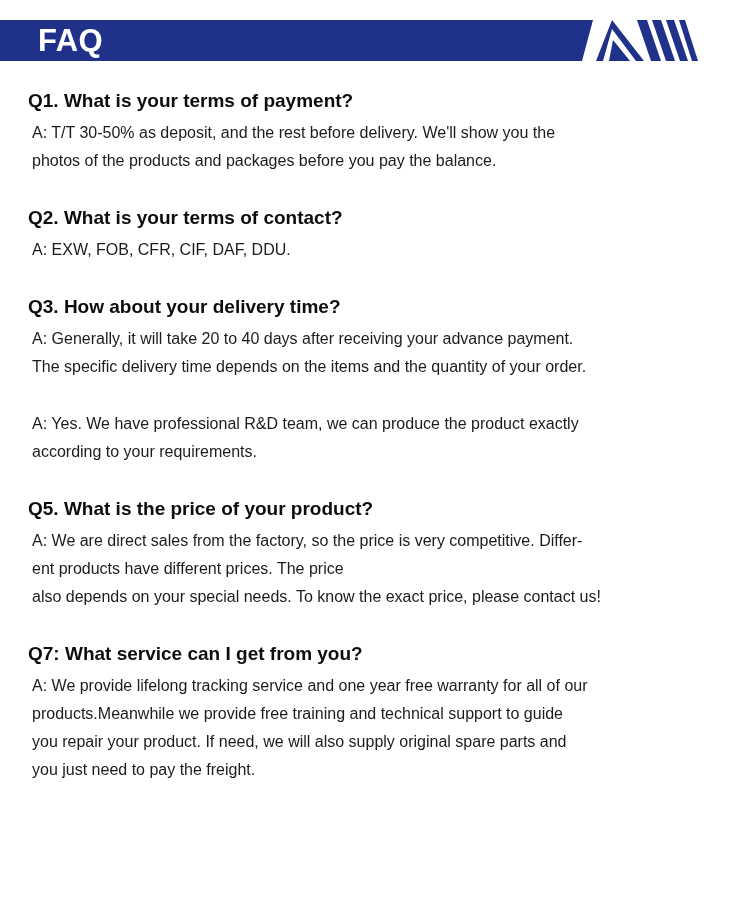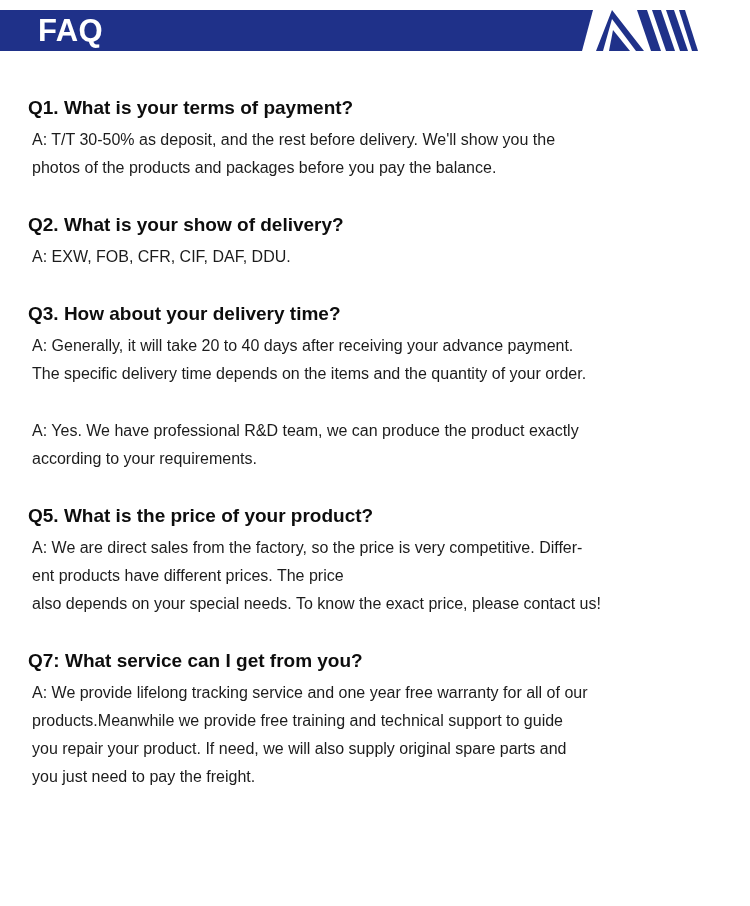--- a/index.html
+++ b/index.html
@@ -13,21 +13,21 @@
     color: #1c1c1c;
   }
   .page {
     position: relative;
     width: 750px;
     height: 906px;
     background: #ffffff;
   }
   .header {
     position: relative;
-    margin-top: 10px;
+    margin-top: 20px;
     width: 720px;
     height: 41px;
   }
   .header svg {
     position: absolute;
     left: 0;
     top: 0;
     display: block;
   }
   .header-title {
@@ -36,21 +36,21 @@
     top: 0;
     height: 41px;
     line-height: 41px;
     font-size: 31px;
     font-weight: 700;
     color: #ffffff;
     letter-spacing: 0.5px;
     z-index: 2;
   }
   .faq-main {
-    padding: 43px 22px 0 28px;
+    padding: 26px 22px 0 28px;
   }
   .qa + .qa {
     margin-top: 29px;
   }
   .qa h3 {
     margin: 0;
     font-size: 19px;
     font-weight: 700;
     line-height: 28px;
     color: #0d0d0d;
@@ -84,21 +84,21 @@
 
   <div class="faq-main">
 
     <section class="qa">
       <h3>Q1. What is your terms of payment?</h3>
       <p>A: T/T 30-50% as deposit, and the rest before delivery. We'll show you the
 photos of the products and packages before you pay the balance.</p>
     </section>
 
     <section class="qa">
-      <h3>Q2. What is your show of delivery?</h3>
+      <h3>Q2. What is your terms of contact?</h3>
       <p>A: EXW, FOB, CFR, CIF, DAF, DDU.</p>
     </section>
 
     <section class="qa">
       <h3>Q3. How about your delivery time?</h3>
       <p>A: Generally, it will take 20 to 40 days after receiving your advance payment.
 The specific delivery time depends on the items and the quantity of your order.</p>
     </section>
 
     <section class="qa">

